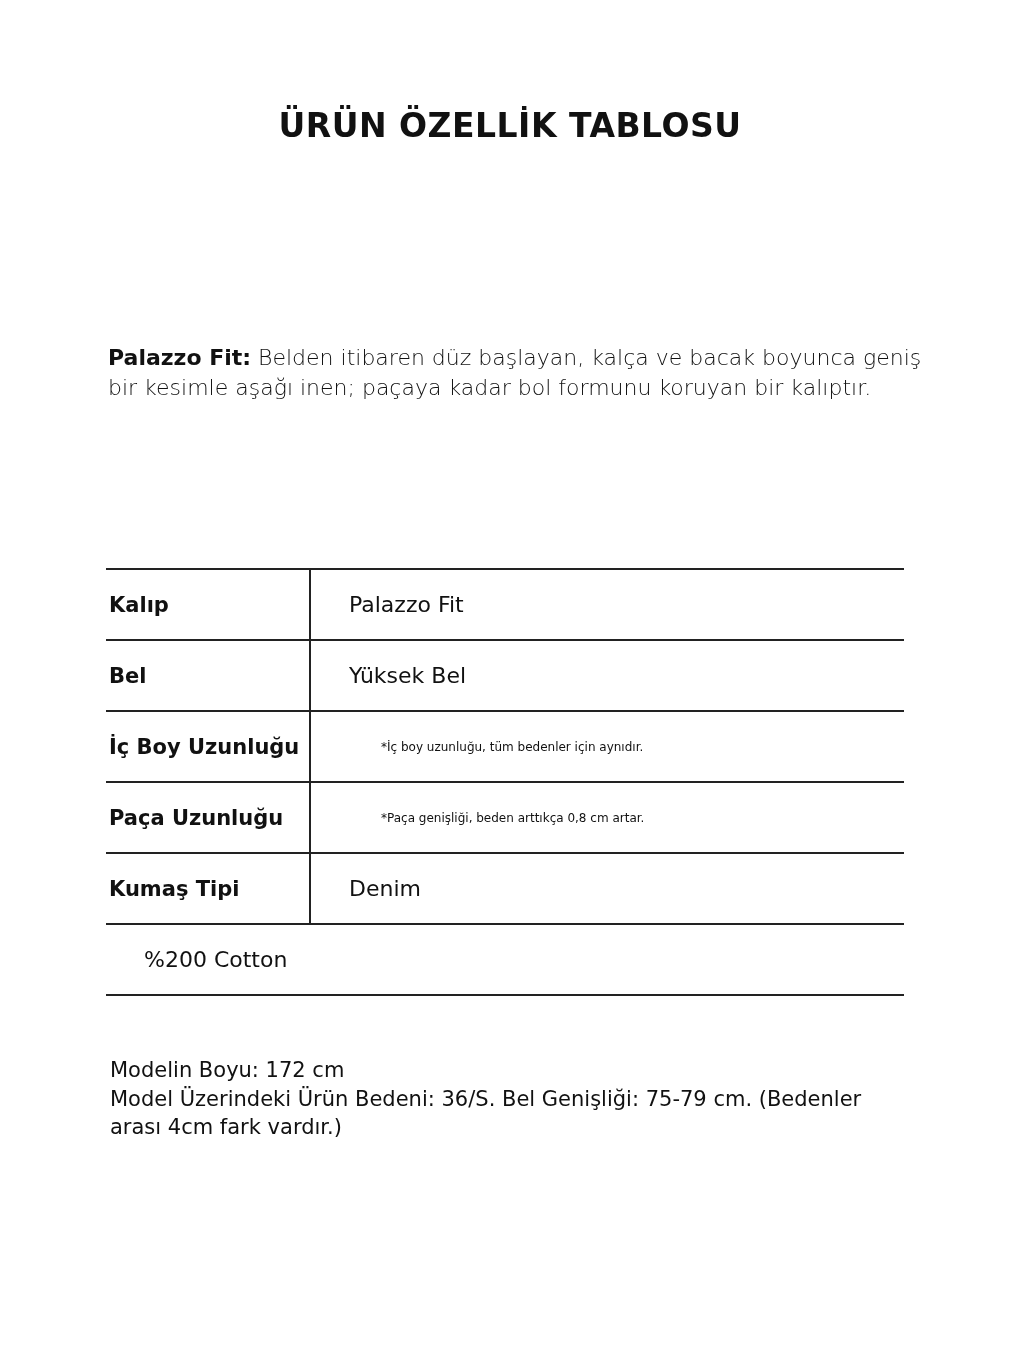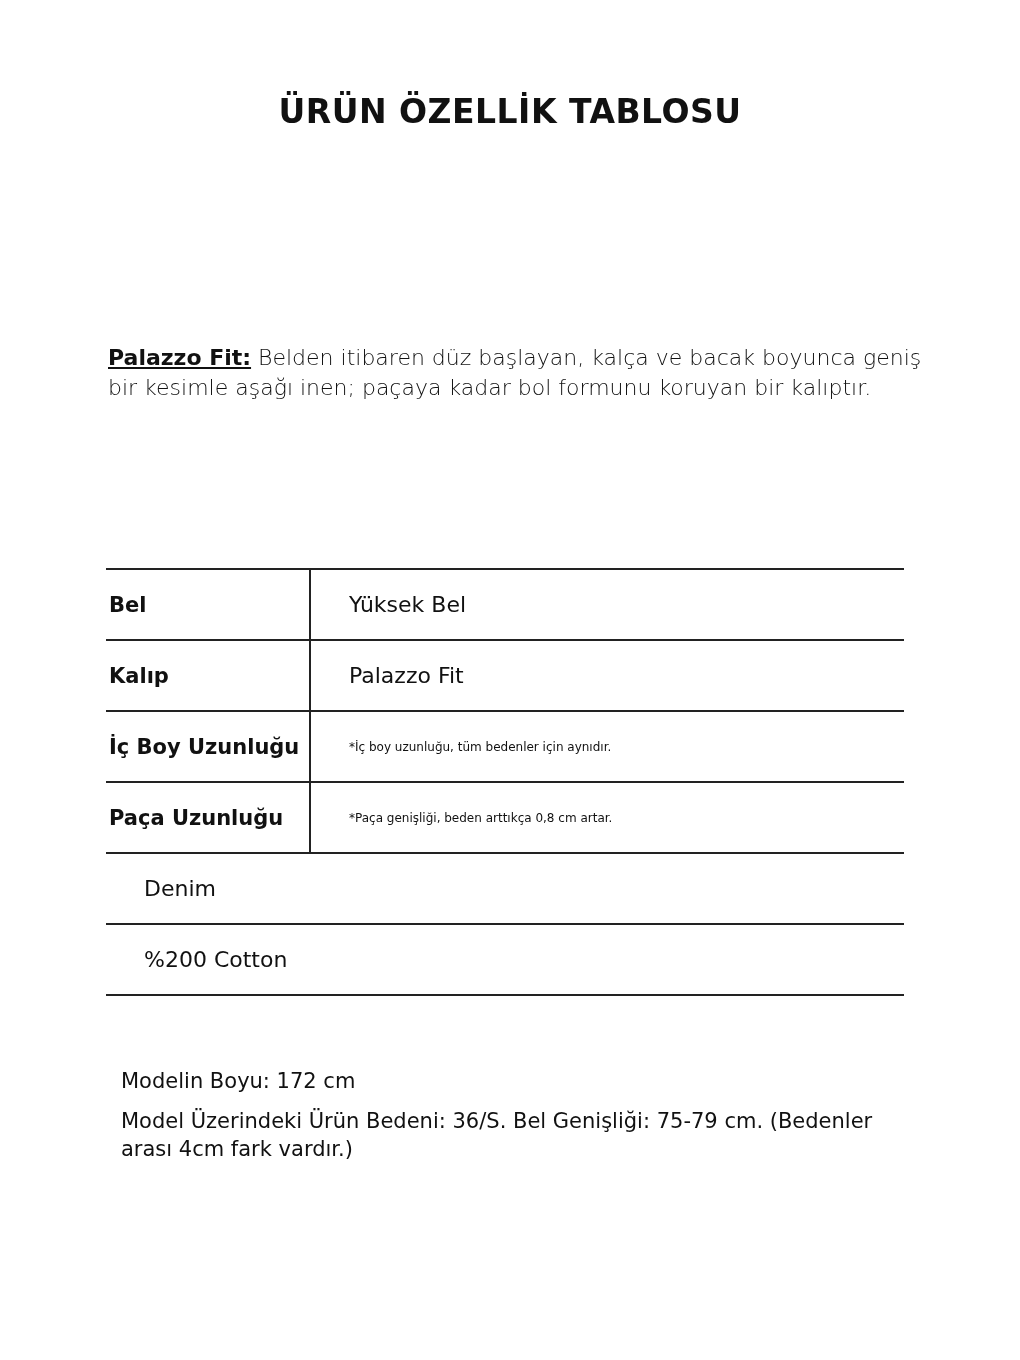--- a/index.html
+++ b/index.html
@@ -1,83 +1,84 @@
 <!DOCTYPE html>
 <html><head>
   <meta charset="utf-8">
   <style>
     html, body { margin: 0; padding: 0; background: #ffffff; }
     body {
       width: 1020px; height: 1360px; position: relative; overflow: hidden;
       font-family: "DejaVu Sans", "Liberation Sans", sans-serif; color: #111111;
     }
     .title {
-      position: absolute; top: 92px; left: 0; width: 1020px; text-align: center;
+      position: absolute; top: 106px; left: 0; width: 1020px; text-align: center;
       font-weight: bold; font-size: 33px; letter-spacing: 0.5px; margin: 0;
     }
     .intro {
       position: absolute; top: 343px; left: 108px; width: 820px;
       font-size: 22px; line-height: 30px; margin: 0; font-weight: 300;
     }
-    .intro b { font-weight: bold; text-decoration: underline; }
+    .intro b { font-weight: bold; }
     .spec-table {
       position: absolute; top: 568px; left: 106px; width: 798px;
       border-top: 2px solid #222; 
     }
     .spec-row {
       display: flex; height: 69px; border-bottom: 2px solid #222; box-sizing: content-box;
     }
     .spec-label {
       width: 200px; border-right: 2px solid #222; display: flex; align-items: center;
       font-weight: bold; font-size: 21px; padding-left: 3px;
     }
     .spec-value {
       flex: 1; display: flex; flex-direction: column; justify-content: center;
       padding-left: 38px; font-size: 22px;
     }
-    .spec-note { font-size: 12px; margin-top: 1px; }
+    .spec-note { font-size: 12px; margin-top: 1px; margin-left: 32px; }
     .model-info {
       position: absolute; top: 1055px; left: 109px; width: 800px;
       font-size: 21px; line-height: 28px; margin: 0;
     }
-    .model-info div { margin: 12px; }
+    .model-info div { margin: 1px; }
   </style>
 </head>
 <body>
 
 <h1 class="title">ÜRÜN ÖZELLİK TABLOSU</h1>
 
 <p class="intro"><b>Palazzo Fit:</b><span> Belden itibaren düz başlayan, kalça ve bacak boyunca geniş bir kesimle aşağı inen; paçaya kadar bol formunu koruyan bir kalıptır.</span></p>
 
 <div class="spec-table">
   <div class="spec-row">
+    <div class="spec-label">Kalıp</div>
+    <div class="spec-value">
+      <span>Palazzo Fit</span>
+    </div>
+  </div>
+  <div class="spec-row">
     <div class="spec-label">Bel</div>
     <div class="spec-value">
       <span>Yüksek Bel</span>
-    </div>
-  </div>
-  <div class="spec-row">
-    <div class="spec-label">Kalıp</div>
-    <div class="spec-value">
-      <span>Palazzo Fit</span>
     </div>
   </div>
   <div class="spec-row">
     <div class="spec-label">İç Boy Uzunluğu</div>
     <div class="spec-value">
       <span class="spec-note">*İç boy uzunluğu, tüm bedenler için aynıdır.</span>
     </div>
   </div>
   <div class="spec-row">
     <div class="spec-label">Paça Uzunluğu</div>
     <div class="spec-value">
       <span class="spec-note">*Paça genişliği, beden arttıkça 0,8 cm artar.</span>
     </div>
   </div>
   <div class="spec-row">
+    <div class="spec-label">Kumaş Tipi</div>
     <div class="spec-value">
       <span>Denim</span>
     </div>
   </div>
   <div class="spec-row">
     <div class="spec-value">
       <span>%200 Cotton</span>
     </div>
   </div>
 </div>

